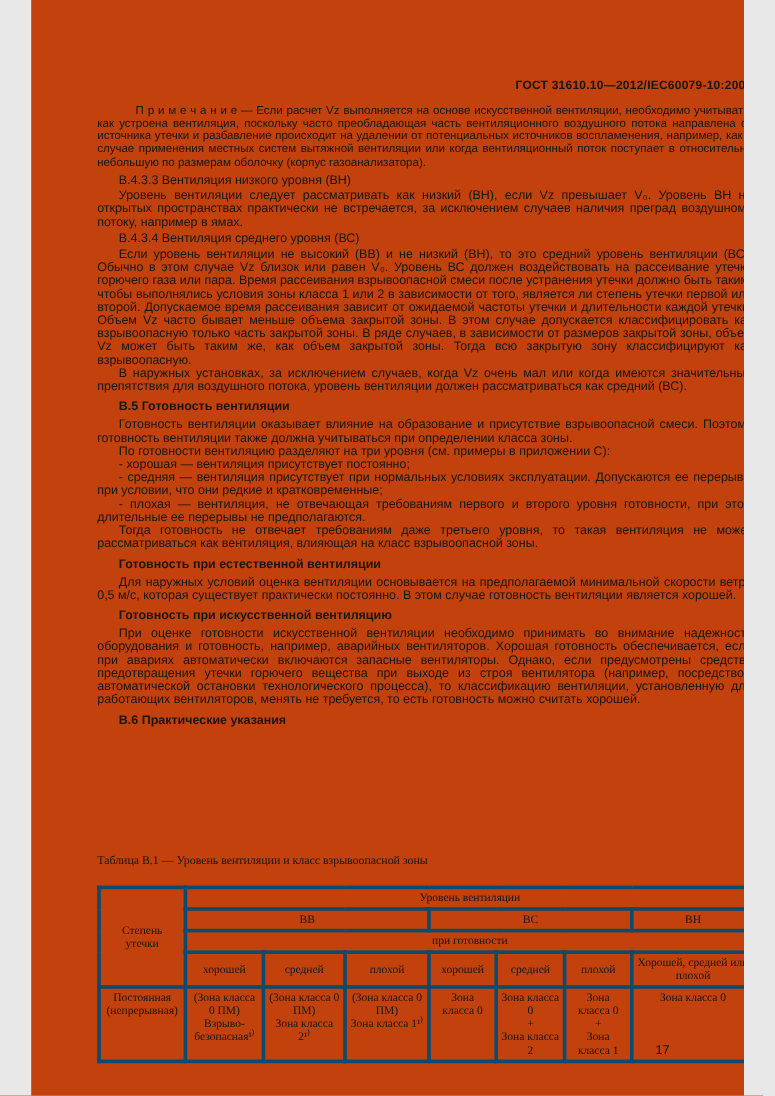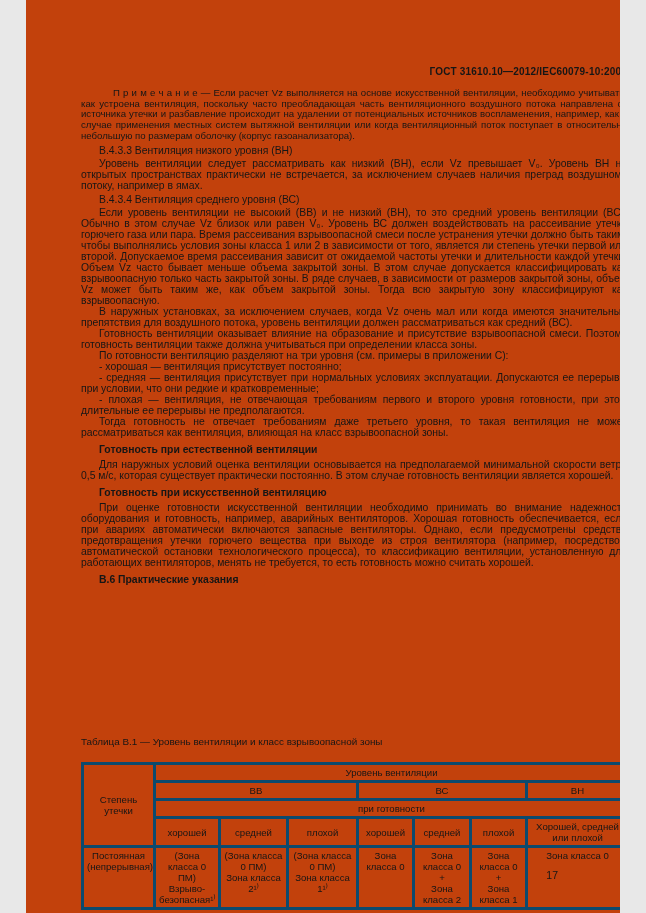--- a/index.html
+++ b/index.html
@@ -32,21 +32,21 @@
     margin-bottom: 3px;
   }
   .body-p {
     font-size: 10.4px;
     line-height: 11px;
     text-align: justify;
     text-indent: 18px;
   }
   .subheading { margin-top: 3px; margin-bottom: 2px; text-align: left; }
   .section-heading { font-weight: bold; margin-top: 6px; margin-bottom: 4px; text-align: left; }
-  .table-block { position: absolute; left: 55px; top: 736px; width: 546px; }
+  .table-block { position: absolute; left: 55px; top: 712px; width: 546px; font-family: Liberation Serif, serif; }
   .table-caption { font-size: 9.9px; margin-bottom: 15px; }
   table.vent {
     border-collapse: collapse;
     table-layout: fixed;
     width: 546px;
     font-size: 9.6px;
     color: #161616;
   }
   table.vent td { border: 3px solid #0c4a6e; padding: 2px 3px; }
   table.vent td.th { text-align: center; vertical-align: middle; line-height: 11px; font-weight: normal; }
@@ -70,20 +70,21 @@
 
     <p class="note">П р и м е ч а н и е — Если расчет Vz выполняется на основе искусственной вентиляции, необходимо учитывать, как устроена вентиляция, поскольку часто преобладающая часть вентиляционного воздушного потока направлена от источника утечки и разбавление происходит на удалении от потенциальных источников воспламенения, например, как в случае применения местных систем вытяжной вентиляции или когда вентиляционный поток поступает в относительно небольшую по размерам оболочку (корпус газоанализатора).</p>
 
     <p class="body-p subheading">В.4.3.3 Вентиляция низкого уровня (ВН)</p>
     <p class="body-p">Уровень вентиляции следует рассматривать как низкий (ВН), если Vz превышает V₀. Уровень ВН на открытых пространствах практически не встречается, за исключением случаев наличия преград воздушному потоку, например в ямах.</p>
 
     <p class="body-p subheading">В.4.3.4 Вентиляция среднего уровня (ВС)</p>
     <p class="body-p">Если уровень вентиляции не высокий (ВВ) и не низкий (ВН), то это средний уровень вентиляции (ВС). Обычно в этом случае Vz близок или равен V₀. Уровень ВС должен воздействовать на рассеивание утечки горючего газа или пара. Время рассеивания взрывоопасной смеси после устранения утечки должно быть таким, чтобы выполнялись условия зоны класса 1 или 2 в зависимости от того, является ли степень утечки первой или второй. Допускаемое время рассеивания зависит от ожидаемой частоты утечки и длительности каждой утечки. Объем Vz часто бывает меньше объема закрытой зоны. В этом случае допускается классифицировать как взрывоопасную только часть закрытой зоны. В ряде случаев, в зависимости от размеров закрытой зоны, объем Vz может быть таким же, как объем закрытой зоны. Тогда всю закрытую зону классифицируют как взрывоопасную.</p>
     <p class="body-p">В наружных установках, за исключением случаев, когда Vz очень мал или когда имеются значительные препятствия для воздушного потока, уровень вентиляции должен рассматриваться как средний (ВС).</p>
 
+    <p class="body-p section-heading">В.5 Готовность вентиляции</p>
     <p class="body-p">Готовность вентиляции оказывает влияние на образование и присутствие взрывоопасной смеси. Поэтому готовность вентиляции также должна учитываться при определении класса зоны.</p>
     <p class="body-p">По готовности вентиляцию разделяют на три уровня (см. примеры в приложении С):</p>
     <p class="body-p">- хорошая — вентиляция присутствует постоянно;</p>
     <p class="body-p">- средняя — вентиляция присутствует при нормальных условиях эксплуатации. Допускаются ее перерывы при условии, что они редкие и кратковременные;</p>
     <p class="body-p">- плохая — вентиляция, не отвечающая требованиям первого и второго уровня готовности, при этом длительные ее перерывы не предполагаются.</p>
     <p class="body-p">Тогда готовность не отвечает требованиям даже третьего уровня, то такая вентиляция не может рассматриваться как вентиляция, влияющая на класс взрывоопасной зоны.</p>
 
     <p class="body-p section-heading">Готовность при естественной вентиляции</p>
     <p class="body-p">Для наружных условий оценка вентиляции основывается на предполагаемой минимальной скорости ветра 0,5 м/с, которая существует практически постоянно. В этом случае готовность вентиляции является хорошей.</p>
 

